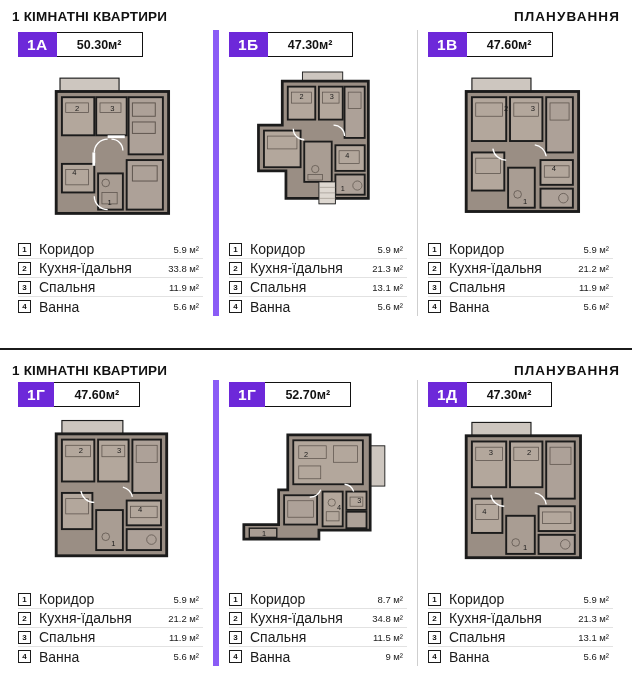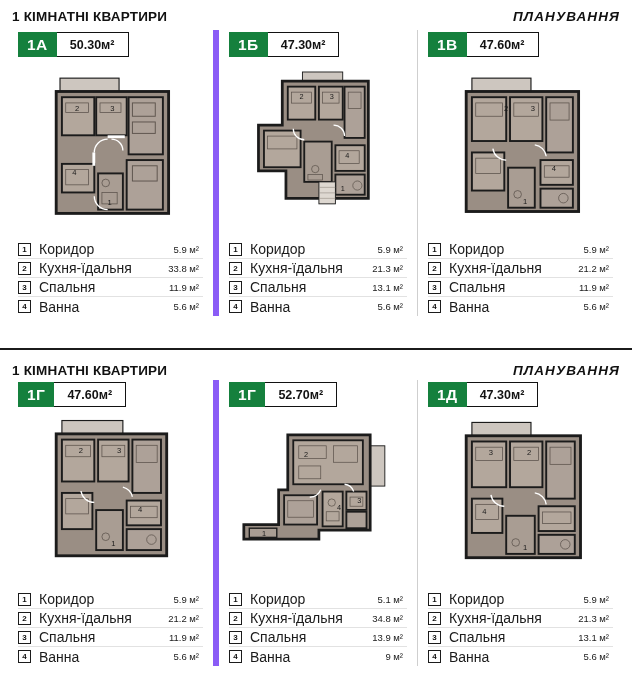--- a/index.html
+++ b/index.html
@@ -25,52 +25,52 @@
     padding: 7px 12px 4px 12px;
     height: 30px;
   }
   .panel-title {
     font-size: 13.5px;
     font-weight: bold;
     letter-spacing: 0.2px;
     color: #111;
     text-transform: uppercase;
   }
-  .panel-title.right { letter-spacing: 1.1px; font-style: italic; }
+  .panel-title.right { letter-spacing: 1.1px; }
   .cards {
     display: flex;
     padding: 0 8px;
     gap: 0;
   }
   .card {
     width: 205px;
     position: relative;
     padding: 0 4px;
   }
   .card.mid { border-left: 6px solid #8b5cf6; border-right: 1px solid #cfcfcf; }
 
   
   .badge-row { display: flex; align-items: stretch; height: 25px; margin: 2px 0 4px 6px; }
   .badge-code {
-    background: #15803d;
+    background: #6d28d9;
     color: #fff;
     font-size: 15.5px;
     font-weight: bold;
     padding: 0 9px;
     display: flex;
     align-items: center;
     letter-spacing: 0.5px;
   }
   .badge-area {
     border: 1.5px solid #121212;
     border-left: none;
     color: #121212;
     font-size: 12.5px;
     font-weight: bold;
-    padding: 0 13px;
+    padding: 0 20px;
     display: flex;
     align-items: center;
     background: #fff;
   }
 
   
   .plan {
     position: relative;
     height: 175px;
     margin: 0 8px 4px 8px;
@@ -387,31 +387,31 @@
           <text x="82" y="50" font-size="8" fill="#1b1b1b" font-family="Liberation Sans, sans-serif" text-anchor="middle">2</text>
           <text x="140" y="100" font-size="8" fill="#1b1b1b" font-family="Liberation Sans, sans-serif" text-anchor="middle">3</text>
           <text x="118" y="108" font-size="8" fill="#1b1b1b" font-family="Liberation Sans, sans-serif" text-anchor="middle">4</text>
           <text x="36" y="136" font-size="8" fill="#1b1b1b" font-family="Liberation Sans, sans-serif" text-anchor="middle">1</text>
         </svg>
       </div>
       <div class="rooms">
         <div class="room-row">
           <div class="room-num">1</div>
           <div class="room-name">Коридор</div>
-          <div class="room-area">5.1 м²</div>
+          <div class="room-area">8.7 м²</div>
         </div>
         <div class="room-row">
           <div class="room-num">2</div>
           <div class="room-name">Кухня-їдальня</div>
           <div class="room-area">34.8 м²</div>
         </div>
         <div class="room-row">
           <div class="room-num">3</div>
           <div class="room-name">Спальня</div>
-          <div class="room-area">13.9 м²</div>
+          <div class="room-area">11.5 м²</div>
         </div>
         <div class="room-row">
           <div class="room-num">4</div>
           <div class="room-name">Ванна</div>
           <div class="room-area">9 м²</div>
         </div>
       </div>
     </div>
 
     <div class="card">

